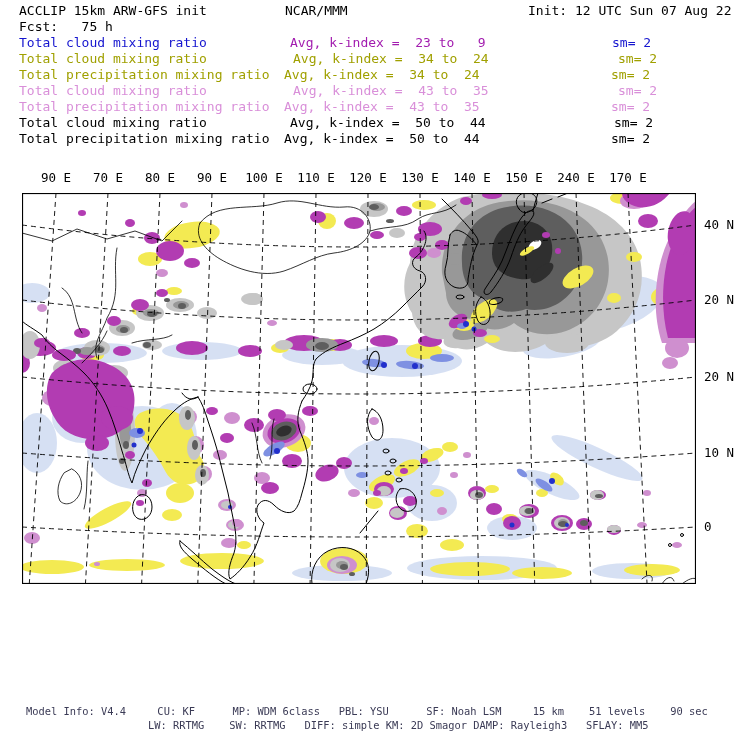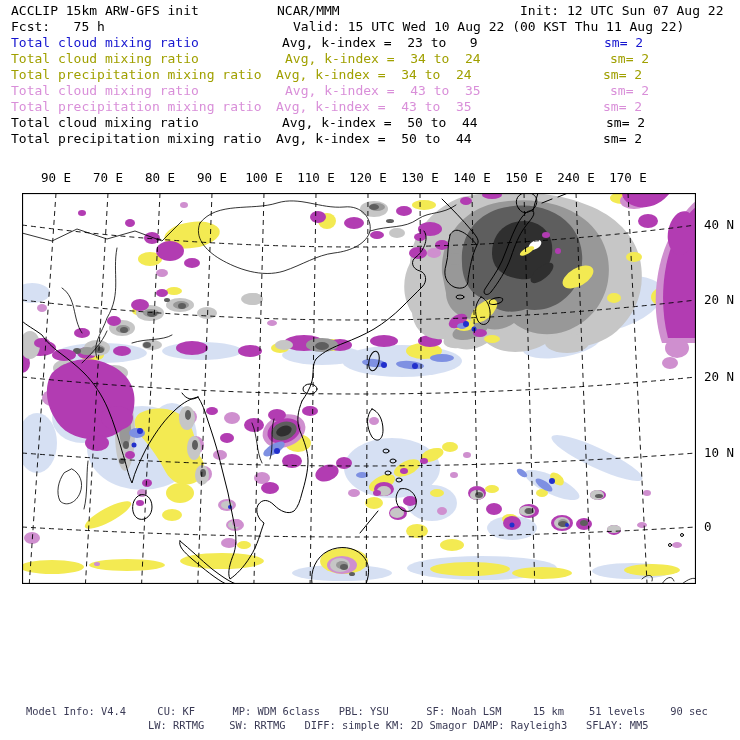--- a/index.html
+++ b/index.html
@@ -1,18 +1,18 @@
 <!DOCTYPE html>
 <html><head>
 <meta charset="utf-8">
 <style>
   html,body{margin:0;padding:0;background:#fff;}
   .page{position:relative;width:740px;height:740px;background:#ffffff;overflow:hidden;
         font-family:"DejaVu Sans Mono","Liberation Mono",monospace;}
-  .hline{position:absolute;left:4px;width:656px;height:16px;}
+  .hline{position:absolute;left:12px;width:656px;height:16px;}
   .hseg{position:absolute;white-space:pre;font-size:13px;line-height:15px;}
   .lonlab{position:absolute;transform:translateX(-50%);font-size:12.5px;color:#000;white-space:pre;}
   .latlab{position:absolute;font-size:12.5px;color:#000;white-space:pre;}
   .maparea{position:absolute;left:22px;top:193px;width:674px;height:391px;}
   .footline{position:absolute;white-space:pre;font-size:10.4px;color:#3a3a55;}
   #foot1{left:26px;top:705px;}
   #foot2{left:148px;top:719px;}
 </style>
 </head>
 <body>
@@ -20,25 +20,24 @@
 <div class="page">
 
   <div id="header">
       <div class="hline" style="top: 3px;">
         <span class="hseg" style="left: 7px; color: rgb(0, 0, 0);">ACCLIP 15km ARW-GFS init</span>
         <span class="hseg" style="left: 273px; color: rgb(0, 0, 0);">NCAR/MMM</span>
         <span class="hseg" style="left: 516px; color: rgb(0, 0, 0);">Init: 12 UTC Sun 07 Aug 22</span>
       </div>
       <div class="hline" style="top: 19px;">
         <span class="hseg" style="left: 7px; color: rgb(0, 0, 0);">Fcst:   75 h</span>
-        <span class="hseg" style="left: 289px; color: rgb(0, 0, 0);">Valid: 15 UTC Wed 10 Aug 22 (00 KST Thu 11 Aug 22)</span>
       </div>
       <div class="hline" style="top: 35px;">
         <span class="hseg" style="left: 7px; color: rgb(21, 21, 207);">Total cloud mixing ratio</span>
-        <span class="hseg" style="left: 278px; color: #000000;">Avg, k-index =  23 to   9</span>
+        <span class="hseg" style="left: 278px; color: #a21caf;">Avg, k-index =  23 to   9</span>
         <span class="hseg" style="left: 600px; color: rgb(21, 21, 207);">sm= 2</span>
       </div>
       <div class="hline" style="top: 51px;">
         <span class="hseg" style="left: 7px; color: rgb(160, 160, 0);">Total cloud mixing ratio</span>
         <span class="hseg" style="left: 281px; color: rgb(160, 160, 0);">Avg, k-index =  34 to  24</span>
         <span class="hseg" style="left: 606px; color: rgb(160, 160, 0);">sm= 2</span>
       </div>
       <div class="hline" style="top: 67px;">
         <span class="hseg" style="left: 7px; color: rgb(160, 160, 0);">Total precipitation mixing ratio</span>
         <span class="hseg" style="left: 272px; color: rgb(160, 160, 0);">Avg, k-index =  34 to  24</span>

